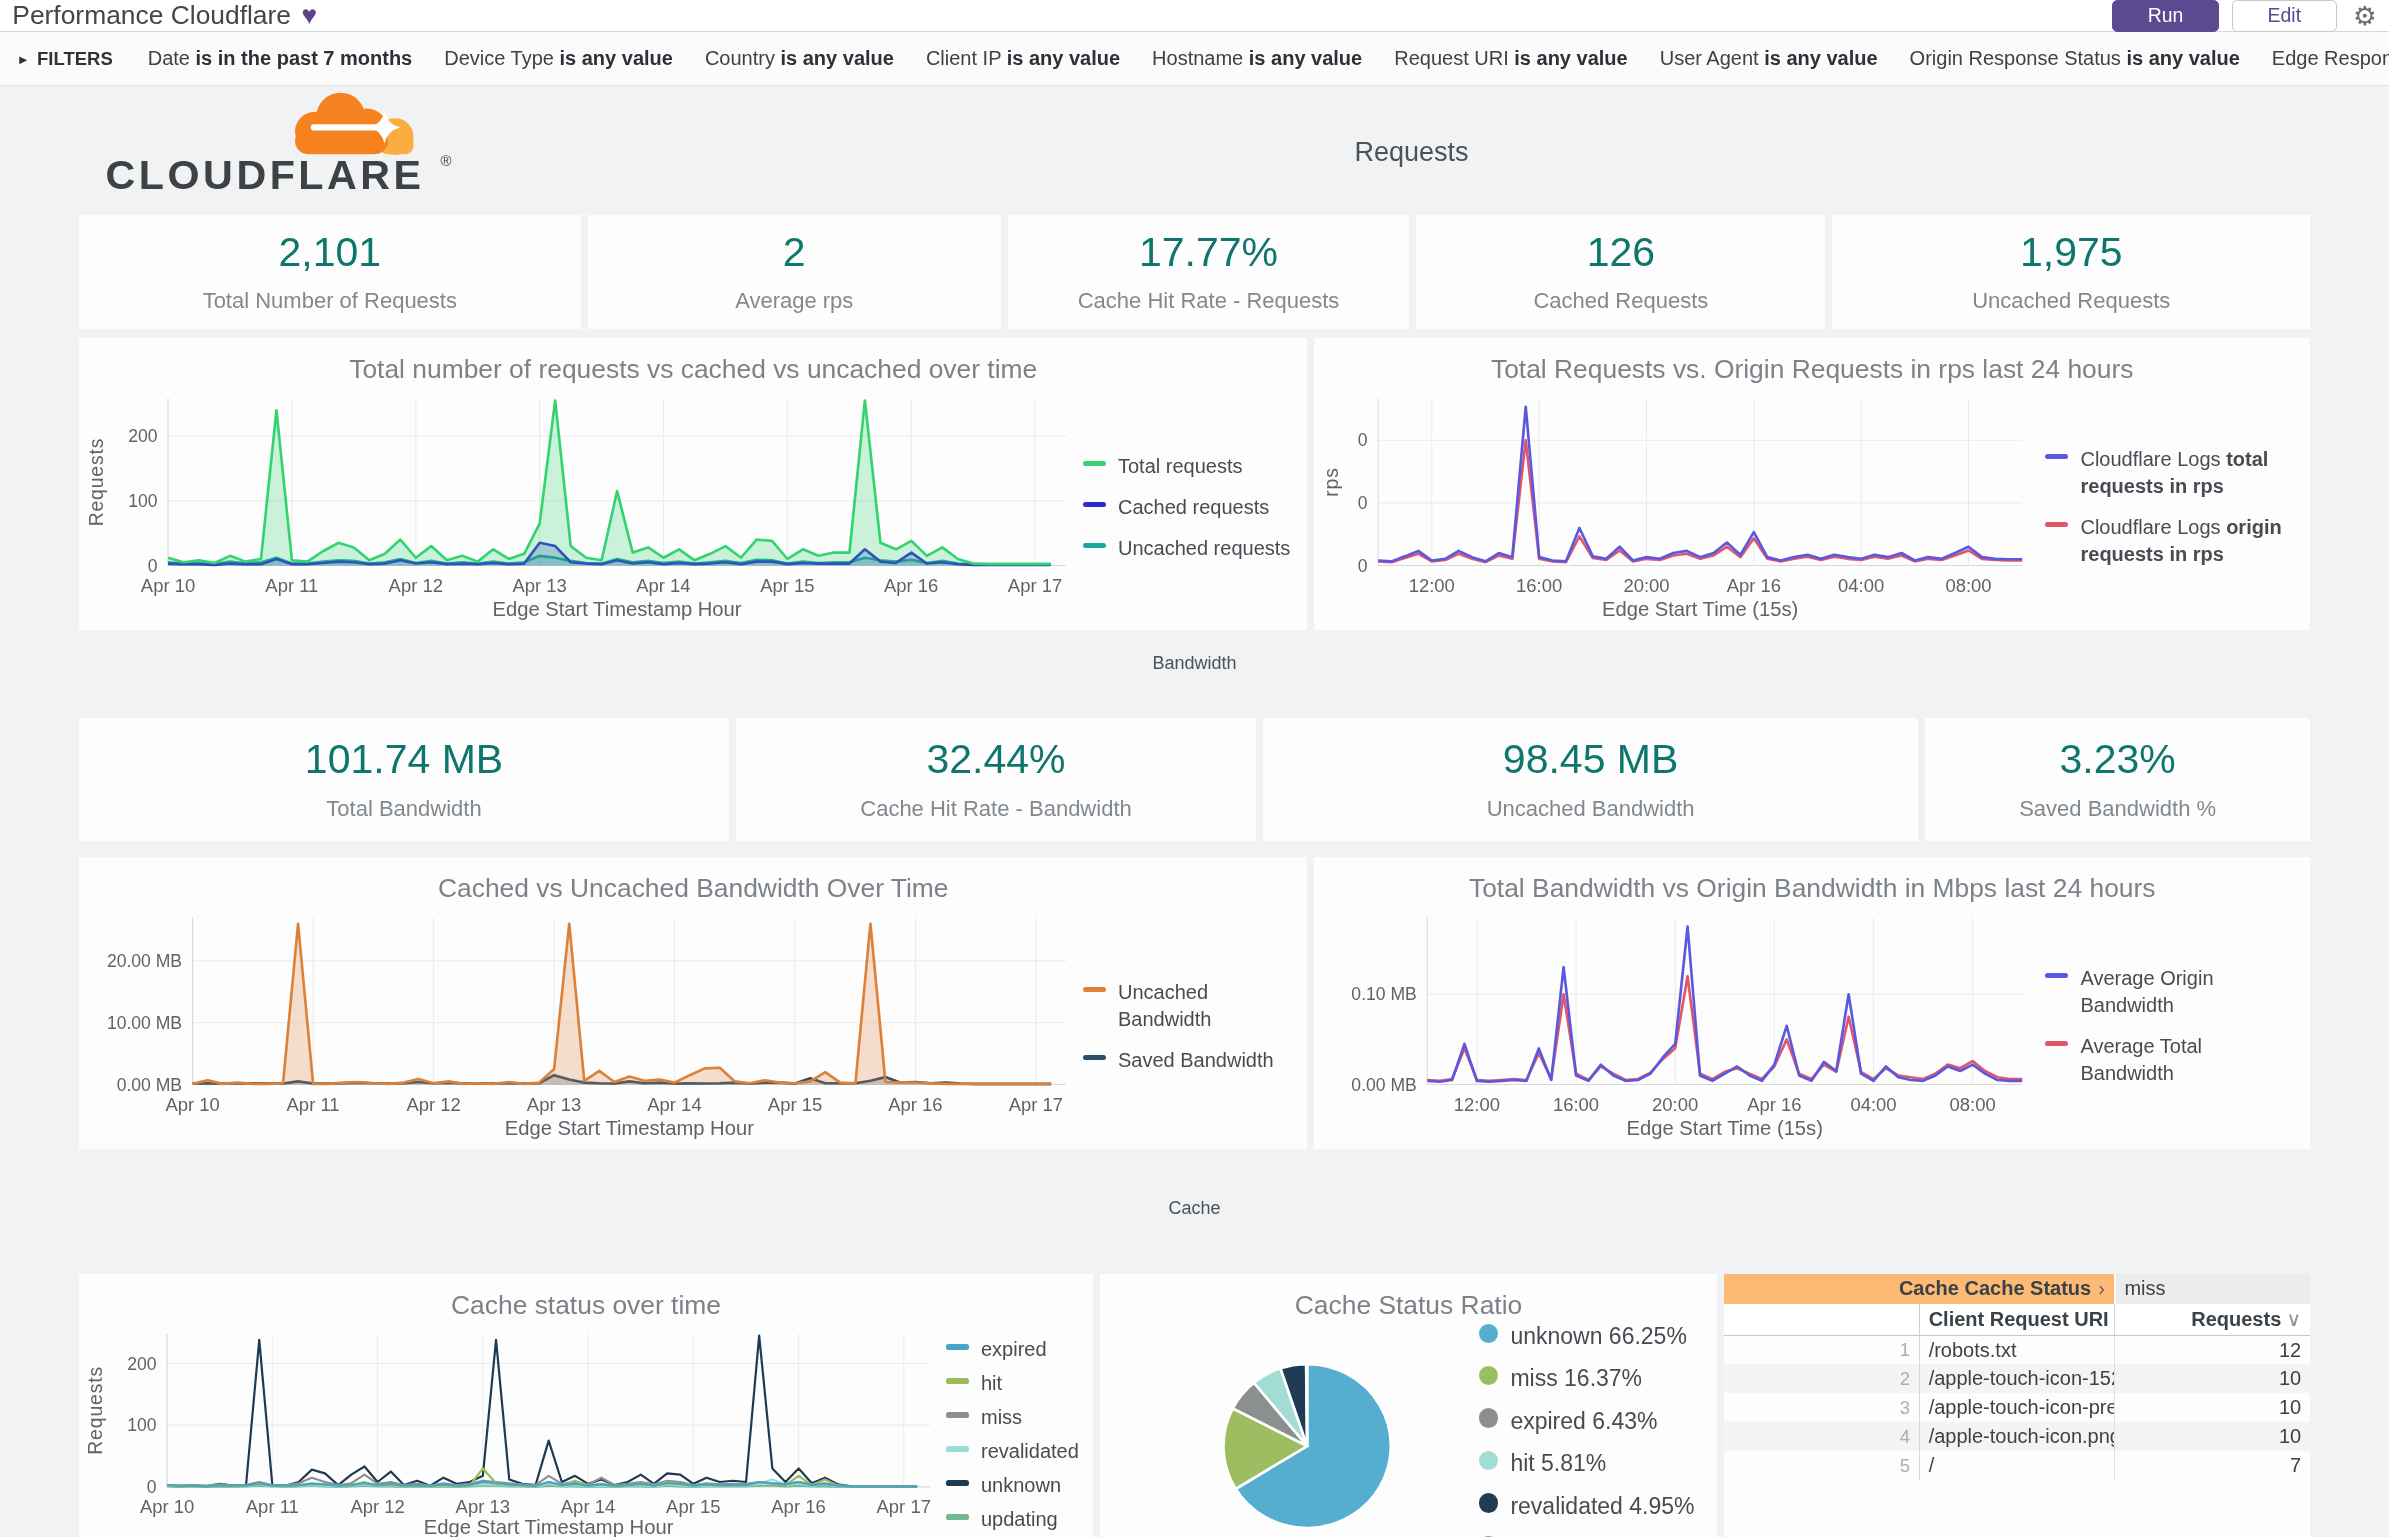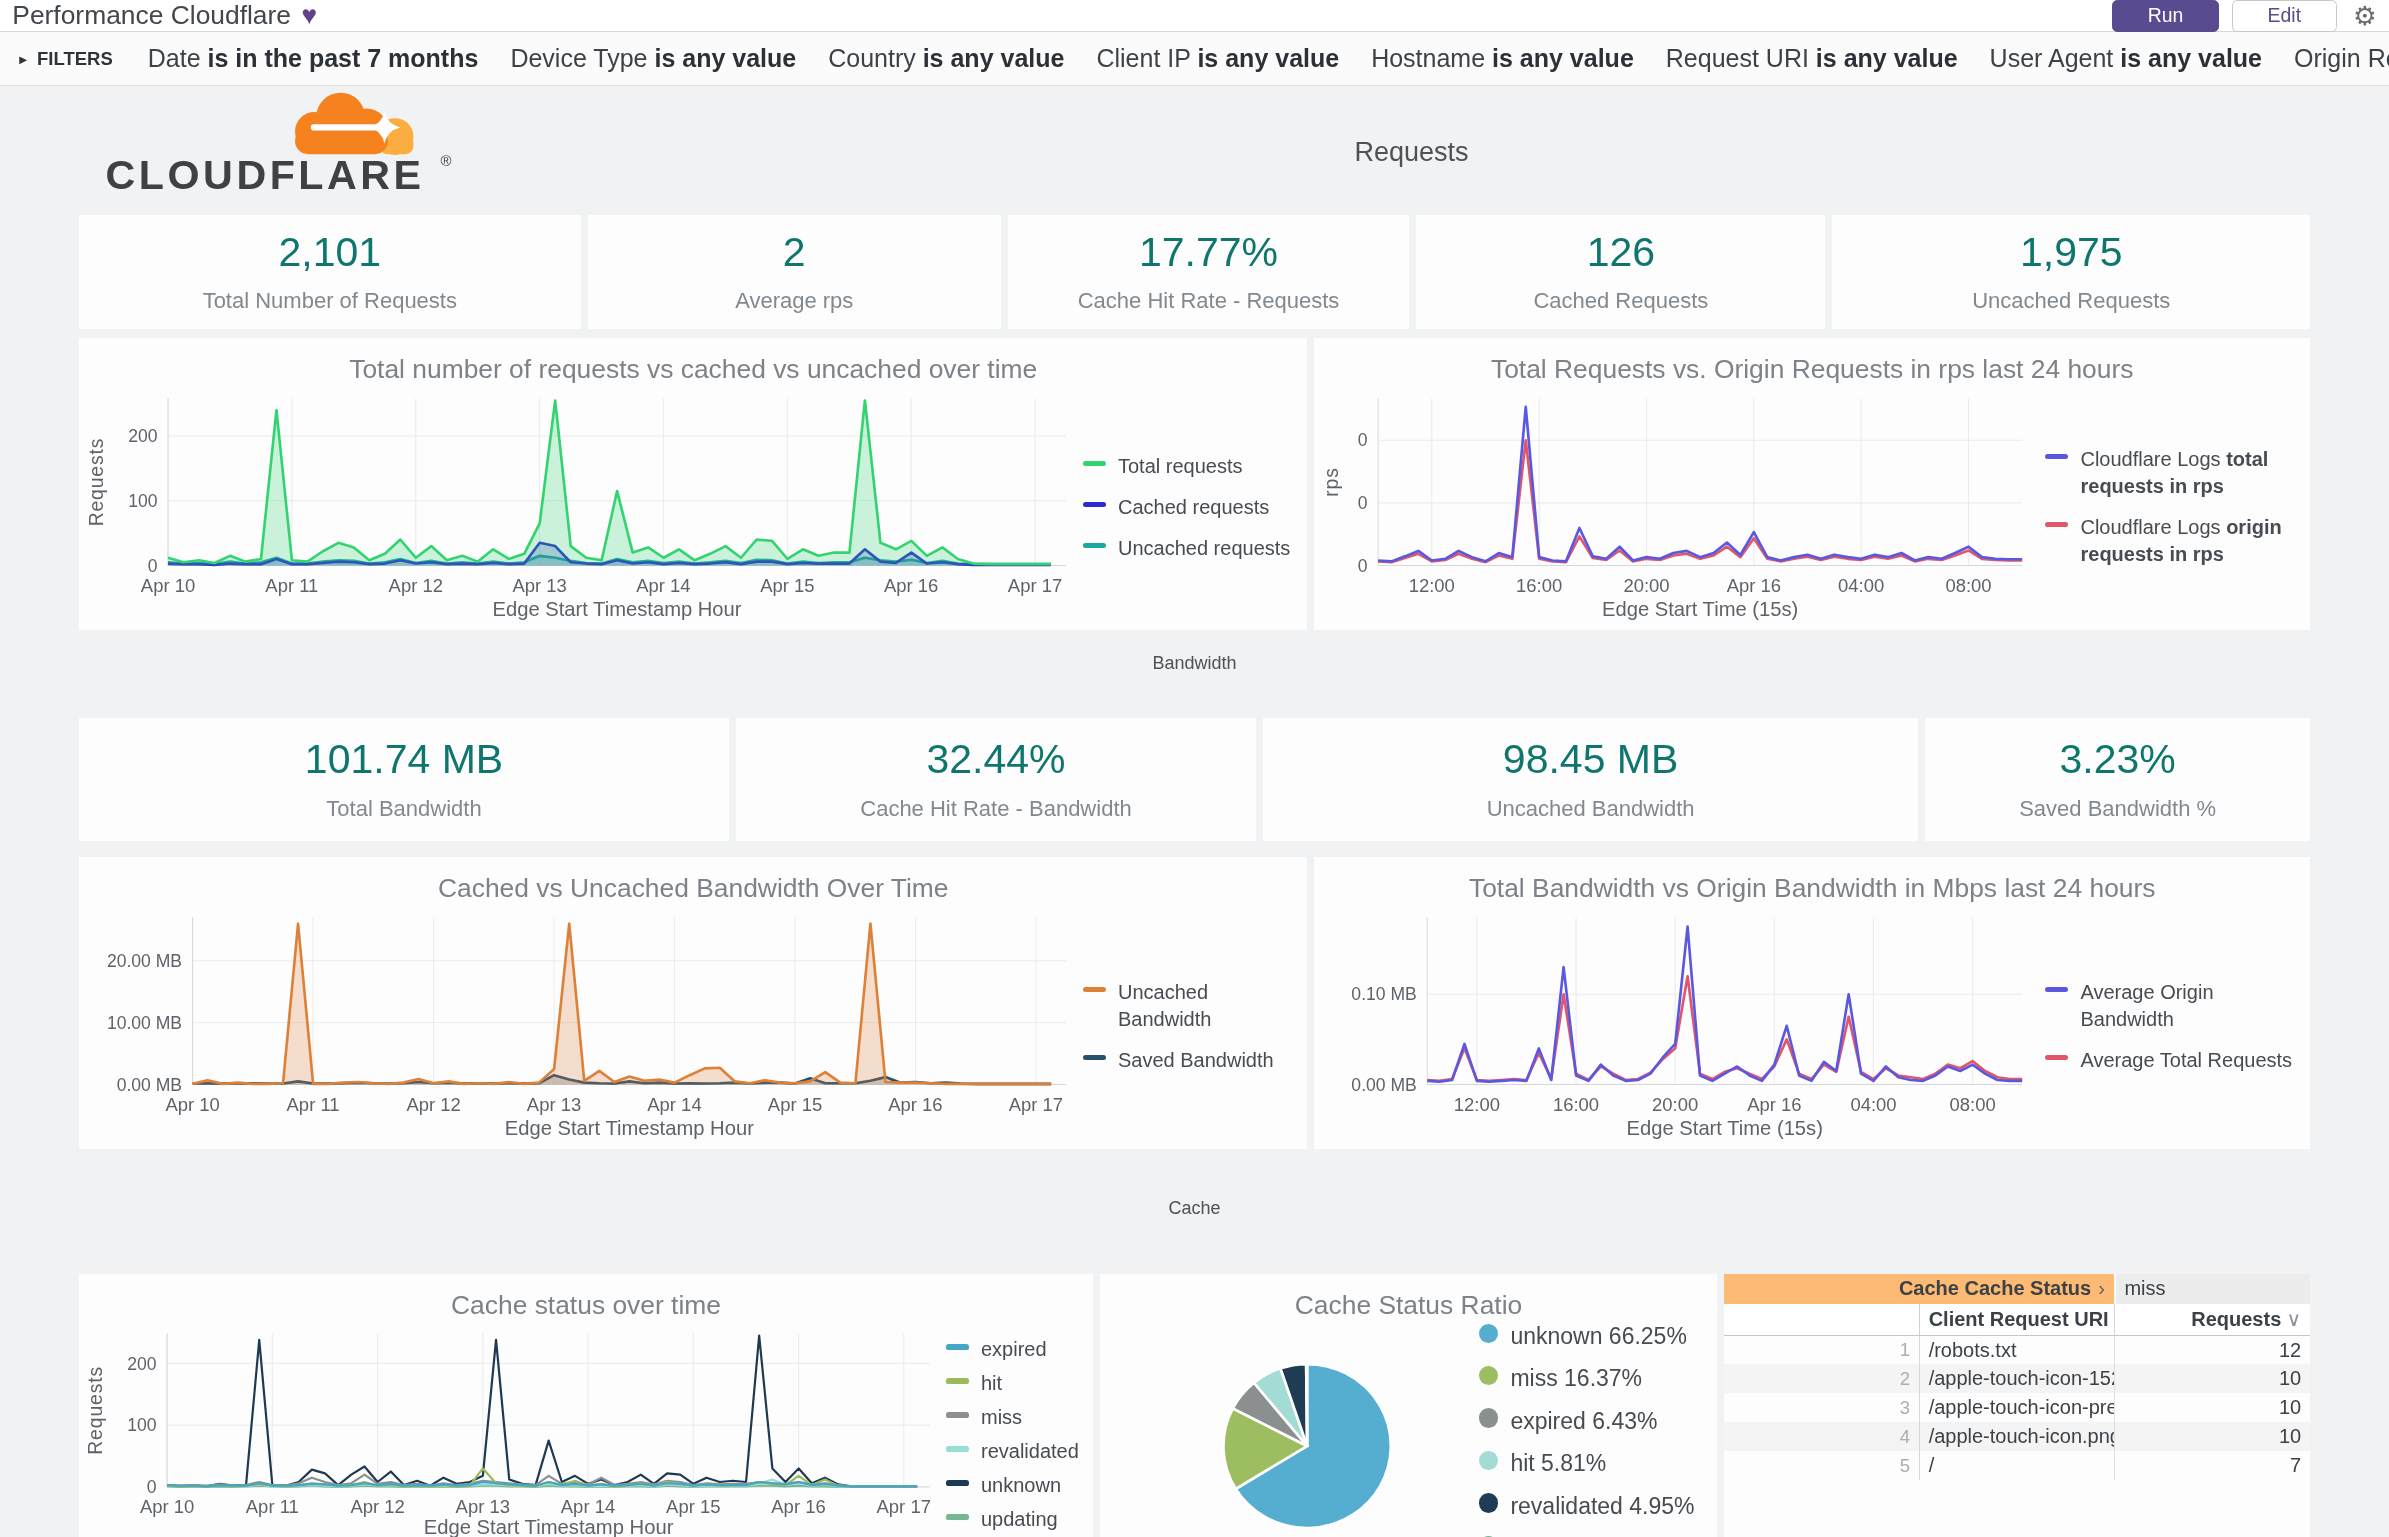--- a/index.html
+++ b/index.html
@@ -16,21 +16,21 @@
        padding:5.3px 35px;cursor:pointer;line-height:1;}
   .run-btn{background:#5a4a8f;color:#fff;border:0.9px solid #5a4a8f;}
   .edit-btn{background:#fff;color:#5a4a8f;border:0.9px solid #c8c8c8;margin-left:12.3px;}
   .gear{font-size:26.4px;color:#6a6f74;margin-left:16px;cursor:pointer;}
   
   .filterbar{height:54px;background:#fbfbfc;border-bottom:0.9px solid #e2e2e3;
              display:flex;align-items:center;padding:0 19.4px;white-space:nowrap;overflow:hidden;}
   .filters-label{font-size:18.5px;font-weight:700;color:#2e3438;display:flex;align-items:center;margin-right:35px;}
   .filters-label .tri{font-size:14px;margin-right:10.6px;color:#2e3438;}
   .filter-items{display:flex;gap:32px;}
-  .filter-item{font-size:25px;color:#3c4247;}
+  .filter-item{font-size:20px;color:#3c4247;}
   .filter-item b{color:#2b3136;}
   
   .content{padding:0 79px;}
   .row1{display:flex;align-items:flex-start;height:120px;margin-top:5.3px;gap:20px;}
   .logo-block{width:414px;padding-left:26.4px;}
   .section-title{flex:1;text-align:center;font-size:27px;color:#4c5257;padding-top:46px;}
   .section-row{height:67px;display:flex;align-items:center;justify-content:center;
                font-size:18px;color:#4c5257;}
   .kpi-row{display:flex;gap:7px;height:114px;margin-top:3.5px;}
   .kpi{background:#fdfdfe;display:flex;flex-direction:column;justify-content:center;align-items:center;}
@@ -337,21 +337,21 @@
               <path d="M128.0,197.9L142.1,198.9L156.2,196.9L170.3,155.8L184.4,197.9L198.5,198.9L212.6,197.9L226.7,196.9L240.8,197.9L254.9,160.9L269.0,196.9L283.1,68.5L297.3,191.7L311.4,197.9L325.5,179.4L339.6,191.7L353.7,197.9L367.8,196.9L381.9,189.7L396.0,171.2L410.1,155.8L424.2,22.3L438.3,191.7L452.4,197.9L466.5,189.7L480.6,181.5L494.7,191.7L508.8,197.9L522.9,179.4L537.0,135.2L551.1,191.7L565.2,197.9L579.3,176.3L593.4,186.6L607.5,99.3L621.6,189.7L635.8,197.9L649.9,181.5L664.0,193.8L678.1,196.9L692.2,197.9L706.3,191.7L720.4,181.5L734.5,186.6L748.6,179.4L762.7,189.7L776.8,196.9L790.9,197.9L805.0,197.9" fill="none" stroke="#5b58e0" stroke-width="3" stroke-linejoin="round"></path>
               <text x="466.5" y="260" font-size="23" fill="#5d6368" text-anchor="middle">Edge Start Time (15s)</text>
             </svg>
           <div class="legend">
               <div class="legend-item">
                 <span class="legend-swatch" style="background: rgb(91, 88, 224);"></span>
                 <span>Average Origin Bandwidth</span>
               </div>
               <div class="legend-item">
                 <span class="legend-swatch" style="background: rgb(224, 86, 107);"></span>
-                <span>Average Total Requests</span>
+                <span>Average Total Bandwidth</span>
               </div>
             </div>
         </div>
       </div>
     </div>
 
     <div class="section-row" style="margin-top:26.4px;">
       <span>Cache</span>
     </div>
 

